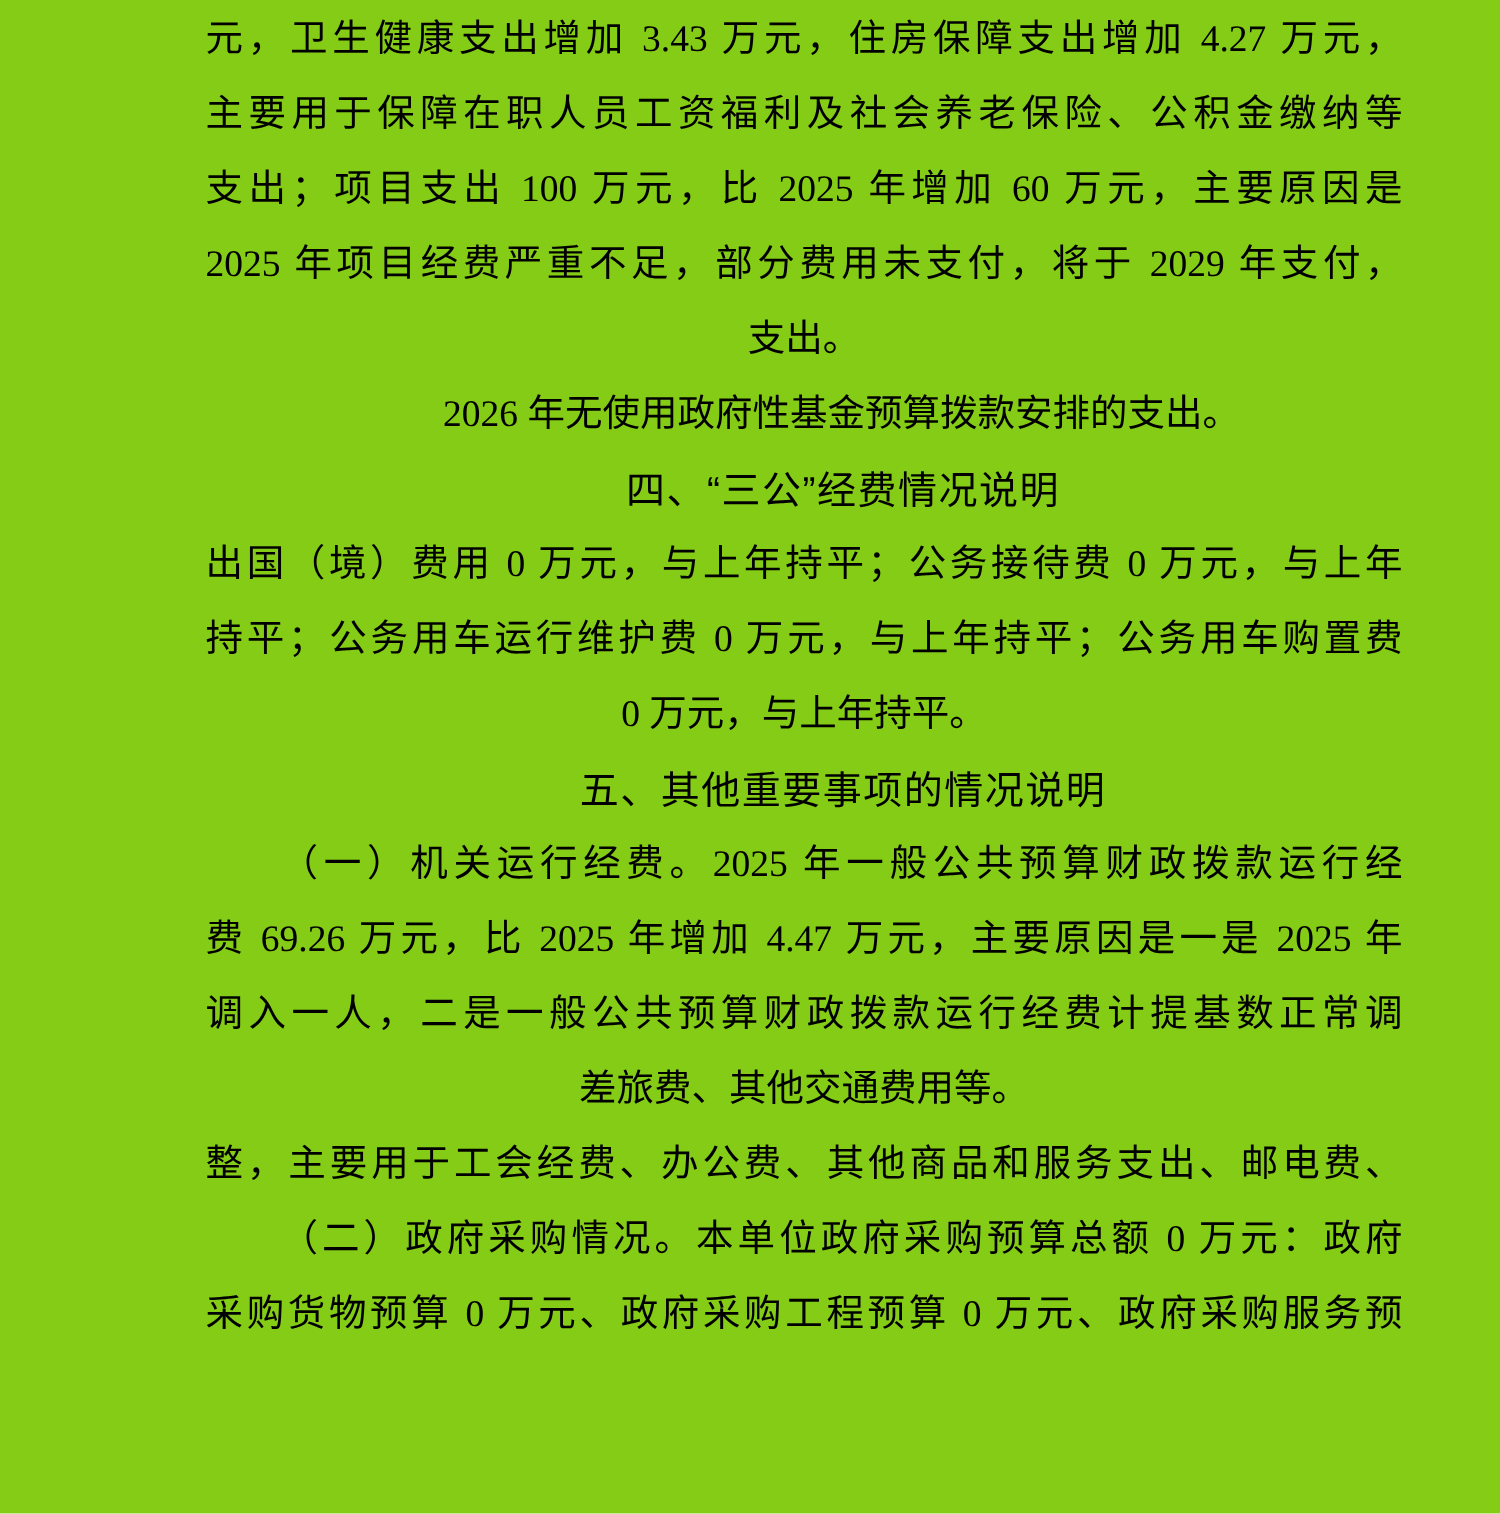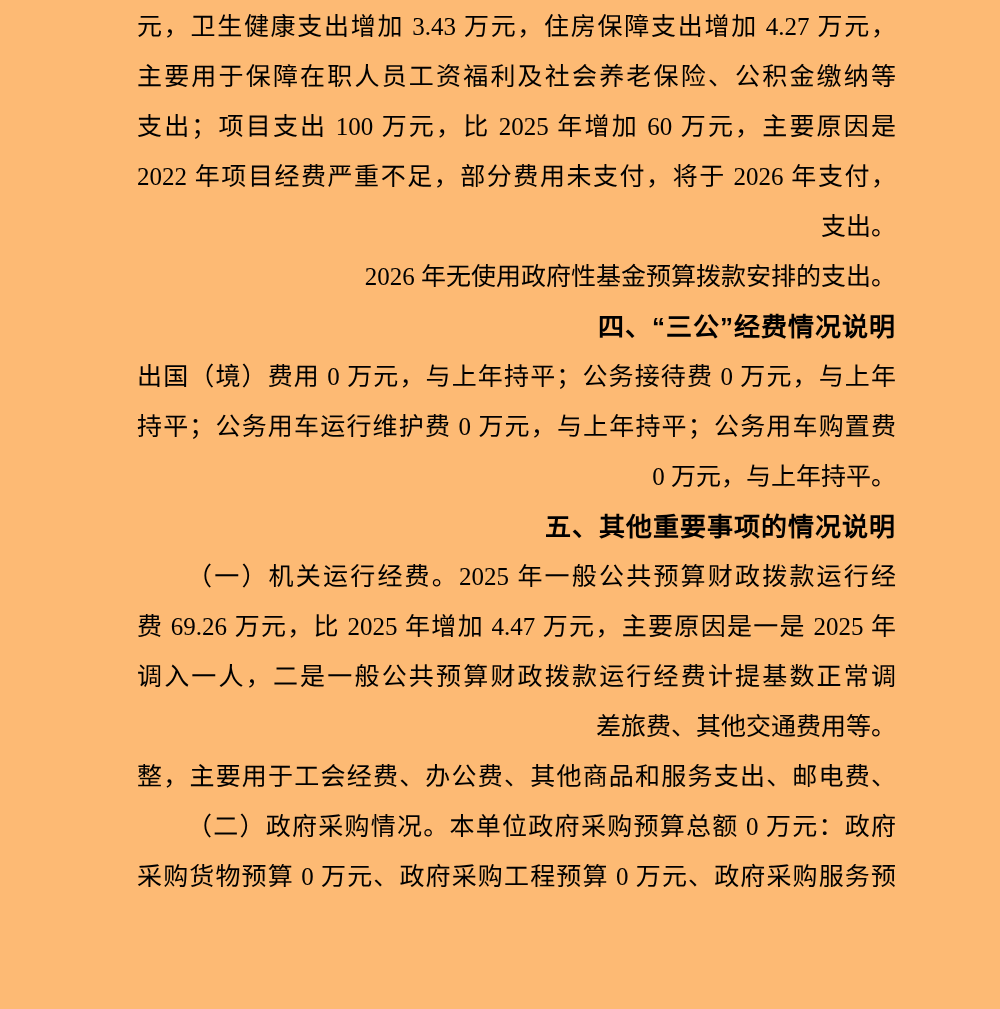--- a/index.html
+++ b/index.html
@@ -5,55 +5,55 @@
   html, body {
     margin: 0;
     padding: 0;
     background: #ffffff;
   }
   .page {
     position: relative;
     width: 1000px;
     height: 1009px;
     box-sizing: border-box;
-    padding: 2px 104px 0 137px;
-    background: #fdba74;
+    padding: 2px 65px 0 137px;
+    background: #84cc16;
     overflow: hidden;
   }
   .line {
     height: 50px;
     line-height: 50px;
     font-family: "Liberation Serif", "DejaVu Serif", serif;
     font-size: 25px;
     color: #000000;
-    text-align: right;
+    text-align: center;
     white-space: pre-wrap;
   }
   .justify {
     text-align: justify;
     text-align-last: justify;
   }
   .indent {
     text-indent: 2em;
   }
   .heading {
     font-family: "Liberation Sans", "DejaVu Sans", sans-serif;
-    font-weight: bold;
+    font-weight: normal;
     font-size: 26px;
     letter-spacing: 1px;
   }
 </style>
 </head>
 <body>
 
 <div class="page">
   <div class="line justify">元，卫生健康支出增加 3.43 万元，住房保障支出增加 4.27 万元，</div>
   <div class="line justify">主要用于保障在职人员工资福利及社会养老保险、公积金缴纳等</div>
   <div class="line justify">支出；项目支出 100 万元，比 2025 年增加 60 万元，主要原因是</div>
-  <div class="line justify">2022 年项目经费严重不足，部分费用未支付，将于 2026 年支付，</div>
+  <div class="line justify">2025 年项目经费严重不足，部分费用未支付，将于 2029 年支付，</div>
   <div class="line">支出。</div>
   <div class="line indent">2026 年无使用政府性基金预算拨款安排的支出。</div>
   <div class="line heading indent">四、“三公”经费情况说明</div>
   <div class="line justify">出国（境）费用 0 万元，与上年持平；公务接待费 0 万元，与上年</div>
   <div class="line justify">持平；公务用车运行维护费 0 万元，与上年持平；公务用车购置费</div>
   <div class="line">0 万元，与上年持平。</div>
   <div class="line heading indent">五、其他重要事项的情况说明</div>
   <div class="line indent justify">（一）机关运行经费。2025 年一般公共预算财政拨款运行经</div>
   <div class="line justify">费 69.26 万元，比 2025 年增加 4.47 万元，主要原因是一是 2025 年</div>
   <div class="line justify">调入一人，二是一般公共预算财政拨款运行经费计提基数正常调</div>

